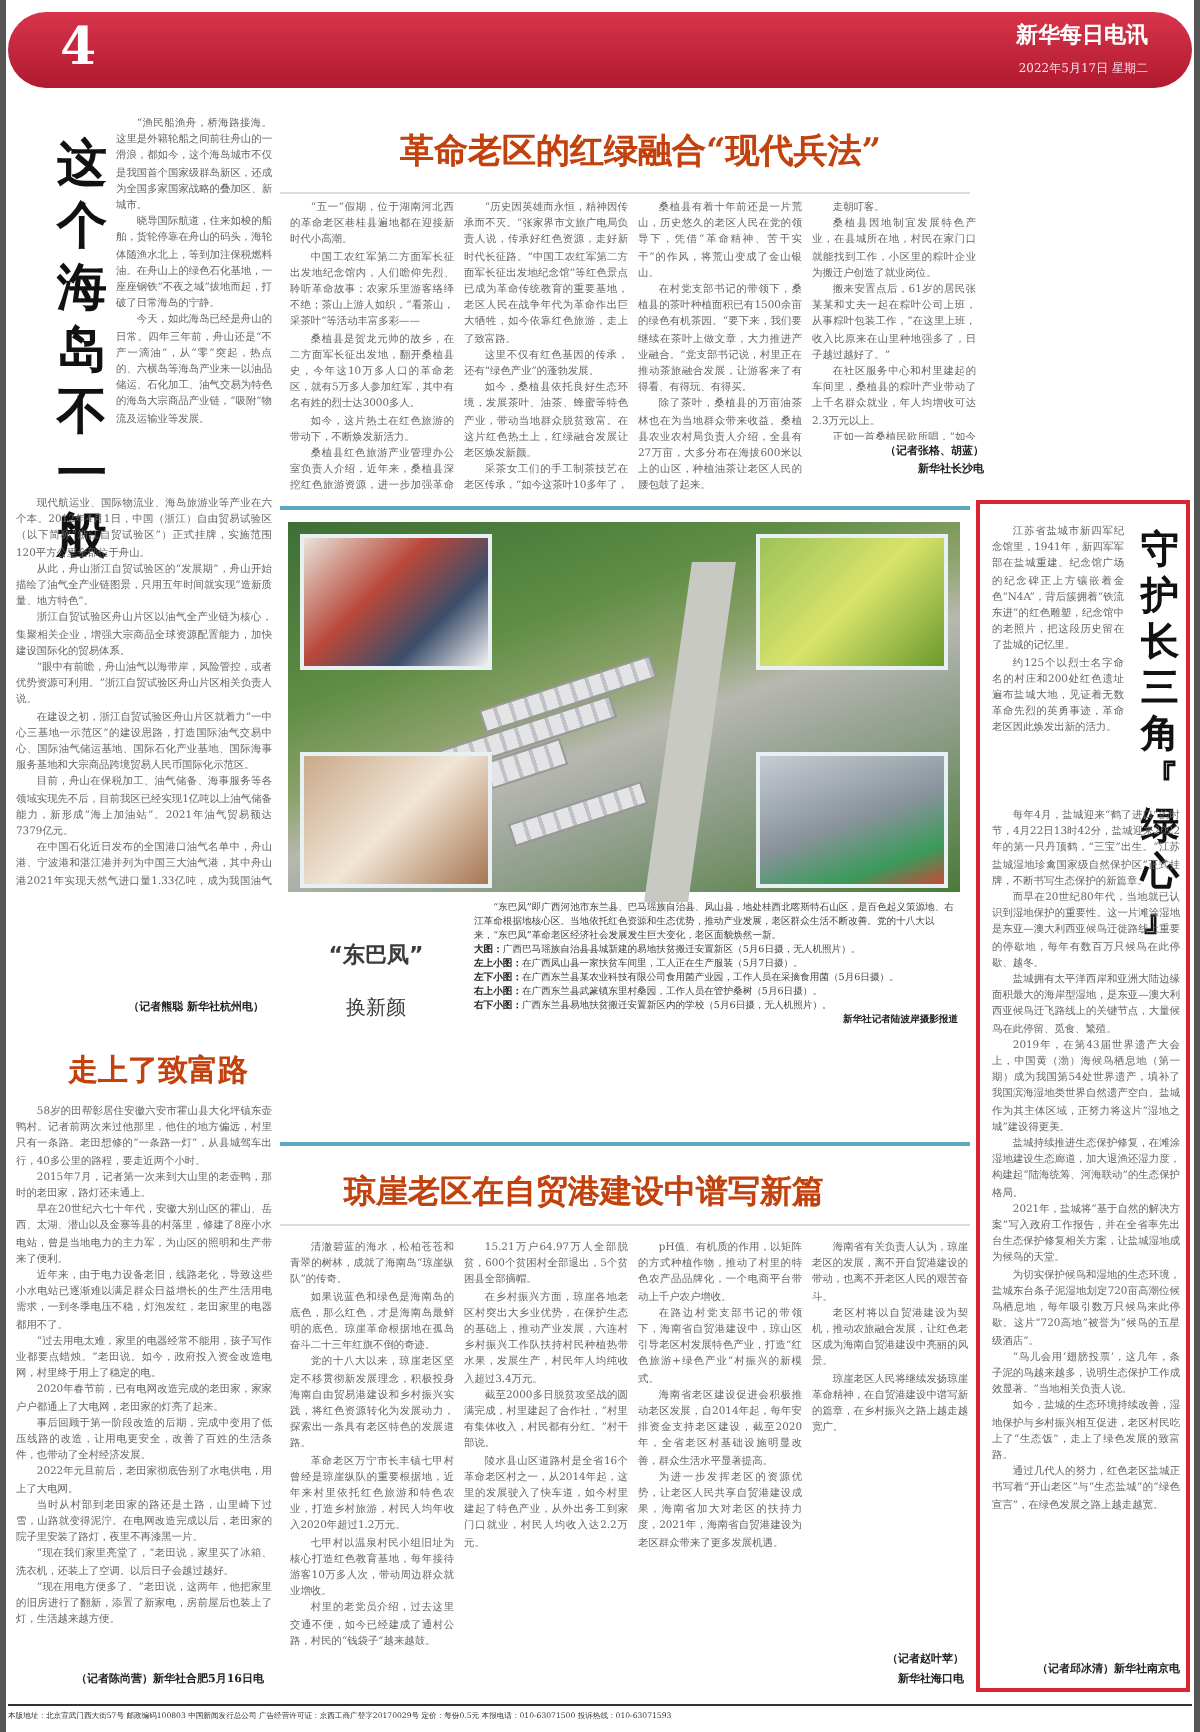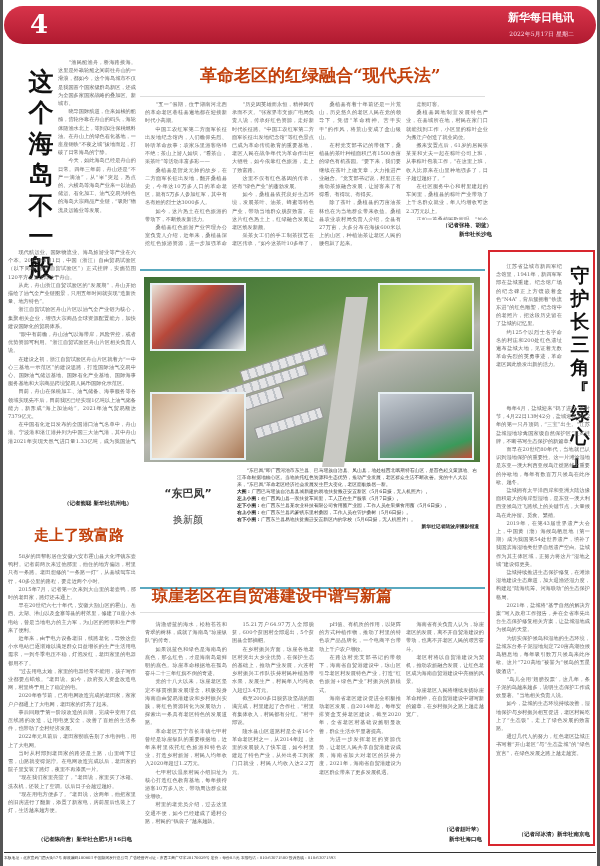--- a/index.html
+++ b/index.html
@@ -17,21 +17,21 @@
   .banner .logo { position: absolute; right: 22px; top: 4px; color: #fff; font-size: 11px; font-weight: bold; text-align: left; }
   .banner .date { position: absolute; right: 22px; top: 24px; color: #fde; font-size: 6px; }
   
   .col { position: absolute; font-size: 5.2px; line-height: 8.2px; color: #666; text-align: justify; overflow: hidden; }
   .col p { text-indent: 2em; }
   .byline { text-align: right; font-size: 5.5px; color: #222; font-weight: bold; }
   
   .vhead { position: absolute; left: 26px; top: 66px; width: 30px; font-family: "DejaVu Serif", serif; font-weight: bold; font-size: 25px; line-height: 31px; color: #111; text-align: center; }
   .h1 { position: absolute; font-family: "DejaVu Serif", serif; font-weight: bold; color: #c2410c; white-space: nowrap; }
   
-  .photo-block { position: absolute; left: 140px; top: 269px; width: 345px; height: 320px; border-top: 2px solid #5aa9c0; border-bottom: 2px solid #5aa9c0; }
+  .photo-block { position: absolute; left: 140px; top: 253px; width: 345px; height: 320px; border-top: 2px solid #5aa9c0; border-bottom: 2px solid #5aa9c0; }
   .photo-main { position: absolute; left: 4px; top: 6px; width: 336px; height: 185px;
     background: linear-gradient(160deg, #3d6f35 0%, #5f8d44 30%, #8ca26b 45%, #b8b8b0 55%, #9fa79b 65%, #4b7a3a 100%); }
   .bldg { position: absolute; background: repeating-linear-gradient(90deg,#e4e4e6 0 6px,#bfc3c8 6px 8px); border: 1px solid #999; }
   .road { position: absolute; left: 190px; top: 20px; width: 22px; height: 170px; background: #c9c9c4; transform: skewX(-8deg); }
   .inset { position: absolute; width: 96px; height: 68px; border: 2px solid #e7f0f3; }
   .caption-title { position: absolute; left: 8px; top: 215px; width: 80px; text-align: center; font-family: "DejaVu Sans", sans-serif; color: #3b3b3b; }
   .caption-text { position: absolute; left: 97px; top: 196px; width: 242px; font-size: 4.8px; line-height: 7px; color: #444; }
   .caption-text b { color: #222; }
   
   .redbox { position: absolute; left: 488px; top: 250px; width: 107px; height: 596px; border: 2px solid #d8262e; }
@@ -145,21 +145,21 @@
     <p style="text-indent:2em;">“东巴凤”即广西河池市东兰县、巴马瑶族自治县、凤山县，地处桂西北喀斯特石山区，是百色起义策源地、右江革命根据地核心区。当地依托红色资源和生态优势，推动产业发展，老区群众生活不断改善。党的十八大以来，“东巴凤”革命老区经济社会发展发生巨大变化，老区面貌焕然一新。</p>
     <div><b>大图：</b><span>广西巴马瑶族自治县县城新建的易地扶贫搬迁安置新区（5月6日摄，无人机照片）。</span></div>
     <div><b>左上小图：</b><span>在广西凤山县一家扶贫车间里，工人正在生产服装（5月7日摄）。</span></div>
     <div><b>左下小图：</b><span>在广西东兰县某农业科技有限公司食用菌产业园，工作人员在采摘食用菌（5月6日摄）。</span></div>
     <div><b>右上小图：</b><span>在广西东兰县武篆镇东里村桑园，工作人员在管护桑树（5月6日摄）。</span></div>
     <div><b>右下小图：</b><span>广西东兰县易地扶贫搬迁安置新区内的学校（5月6日摄，无人机照片）。</span></div>
     <div style="text-align:right; font-weight:bold; color:#222;">新华社记者陆波岸摄影报道</div>
   </div>
 </div>
 
-<div class="h1" style="left:152px; top:586px; font-size:16px;">琼崖老区在自贸港建设中谱写新篇</div>
+<div class="h1" style="left:172px; top:586px; font-size:16px;">琼崖老区在自贸港建设中谱写新篇</div>
 
 <div class="col" style="left:145px; top:620px; width:82px; height:210px;">
   <p>清澈碧蓝的海水，松柏苍苍和青翠的树林，成就了海南岛“琼崖纵队”的传奇。</p>
   <p>如果说蓝色和绿色是海南岛的底色，那么红色，才是海南岛最鲜明的底色。琼崖革命根据地在孤岛奋斗二十三年红旗不倒的奇迹。</p>
   <p>党的十八大以来，琼崖老区坚定不移贯彻新发展理念，积极投身海南自由贸易港建设和乡村振兴实践，将红色资源转化为发展动力，探索出一条具有老区特色的发展道路。</p>
   <p>革命老区万宁市长丰镇七甲村曾经是琼崖纵队的重要根据地，近年来村里依托红色旅游和特色农业，打造乡村旅游，村民人均年收入2020年超过1.2万元。</p>
   <p>七甲村以温泉村民小组旧址为核心打造红色教育基地，每年接待游客10万多人次，带动周边群众就业增收。</p>
   <p>村里的老党员介绍，过去这里交通不便，如今已经建成了通村公路，村民的“钱袋子”越来越鼓。</p>
 </div>
 <div class="col" style="left:232px; top:620px; width:82px; height:210px;">

